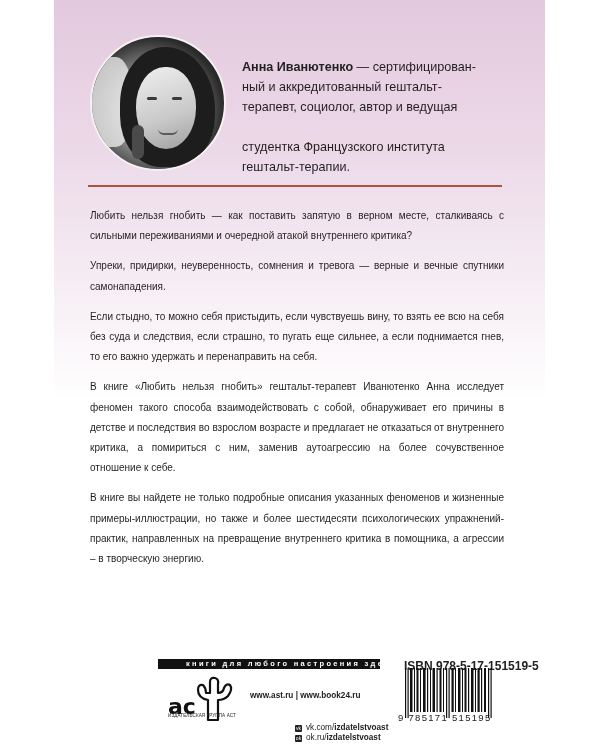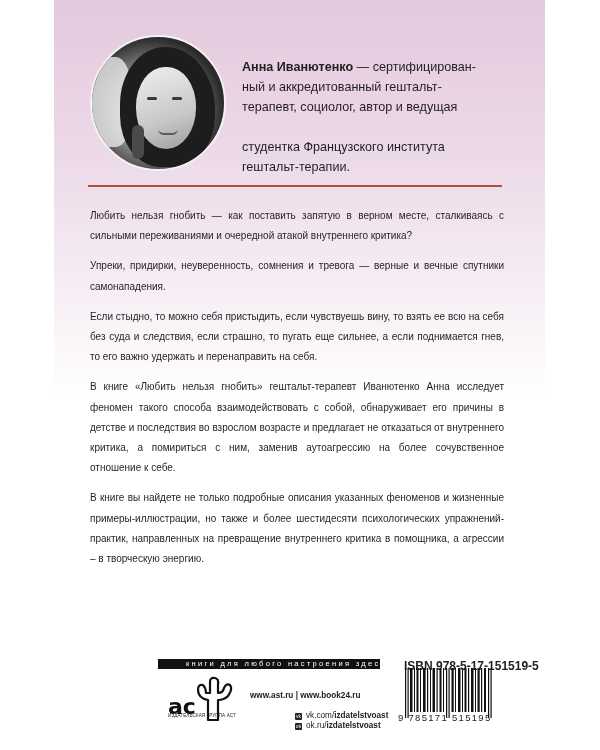--- a/index.html
+++ b/index.html
@@ -33,29 +33,29 @@
     .divider { position: absolute; left: 88px; top: 185px; width: 414px; height: 2px; background: #b0503e; }
 
     .body-text {
       position: absolute; left: 90px; top: 206px; width: 414px;
       font-size: 10px; line-height: 20.2px; color: #231f20; text-align: justify;
     }
     .body-text p { margin-bottom: 10px; }
 
     .slogan {
       position: absolute; left: 158px; top: 659px; width: 222px; height: 10px;
-      background: #111111; color: #ffffff; font-size: 7.5px; font-weight: normal;
+      background: #111111; color: #ffffff; font-size: 7.5px; font-weight: bold;
       letter-spacing: 2.3px; line-height: 10px; text-align: center; white-space: nowrap; padding-left: 28px;
     }
 
     .logo { position: absolute; left: 168px; top: 676px; width: 70px; height: 50px; }
     .logo-text { position: absolute; left: 168px; top: 713px; width: 75px; font-size: 4.6px; color: #222; letter-spacing: .1px; white-space: nowrap; }
 
     .links { position: absolute; left: 250px; top: 690px; font-size: 8.2px; color: #222; }
-    .links .web { font-weight: bold; line-height: 12px; margin-bottom: 9px; }
+    .links .web { font-weight: bold; line-height: 12px; margin-bottom: 21px; }
     .links .social { line-height: 10px; display: flex; align-items: center; margin-left: 45px; }
     .links .social b { font-weight: bold; }
     .links .sicon { display: inline-block; width: 7px; height: 7px; background: #222; border-radius: 1px; margin-right: 4px; color:#fff; font-size:5px; line-height:7px; text-align:center; }
 
     .isbn-label { position: absolute; left: 404px; top: 659px; font-size: 12px; color: #222; white-space: nowrap; font-weight: bold; }
     .barcode { position: absolute; left: 403px; top: 668px; width: 90px; height: 52px; }
     .barcode-digits { position: absolute; left: 398px; top: 712px; font-size: 9.5px; color: #222; letter-spacing: 1.3px; white-space: nowrap; background: transparent; }
   </style>
 </head>
 <body>

